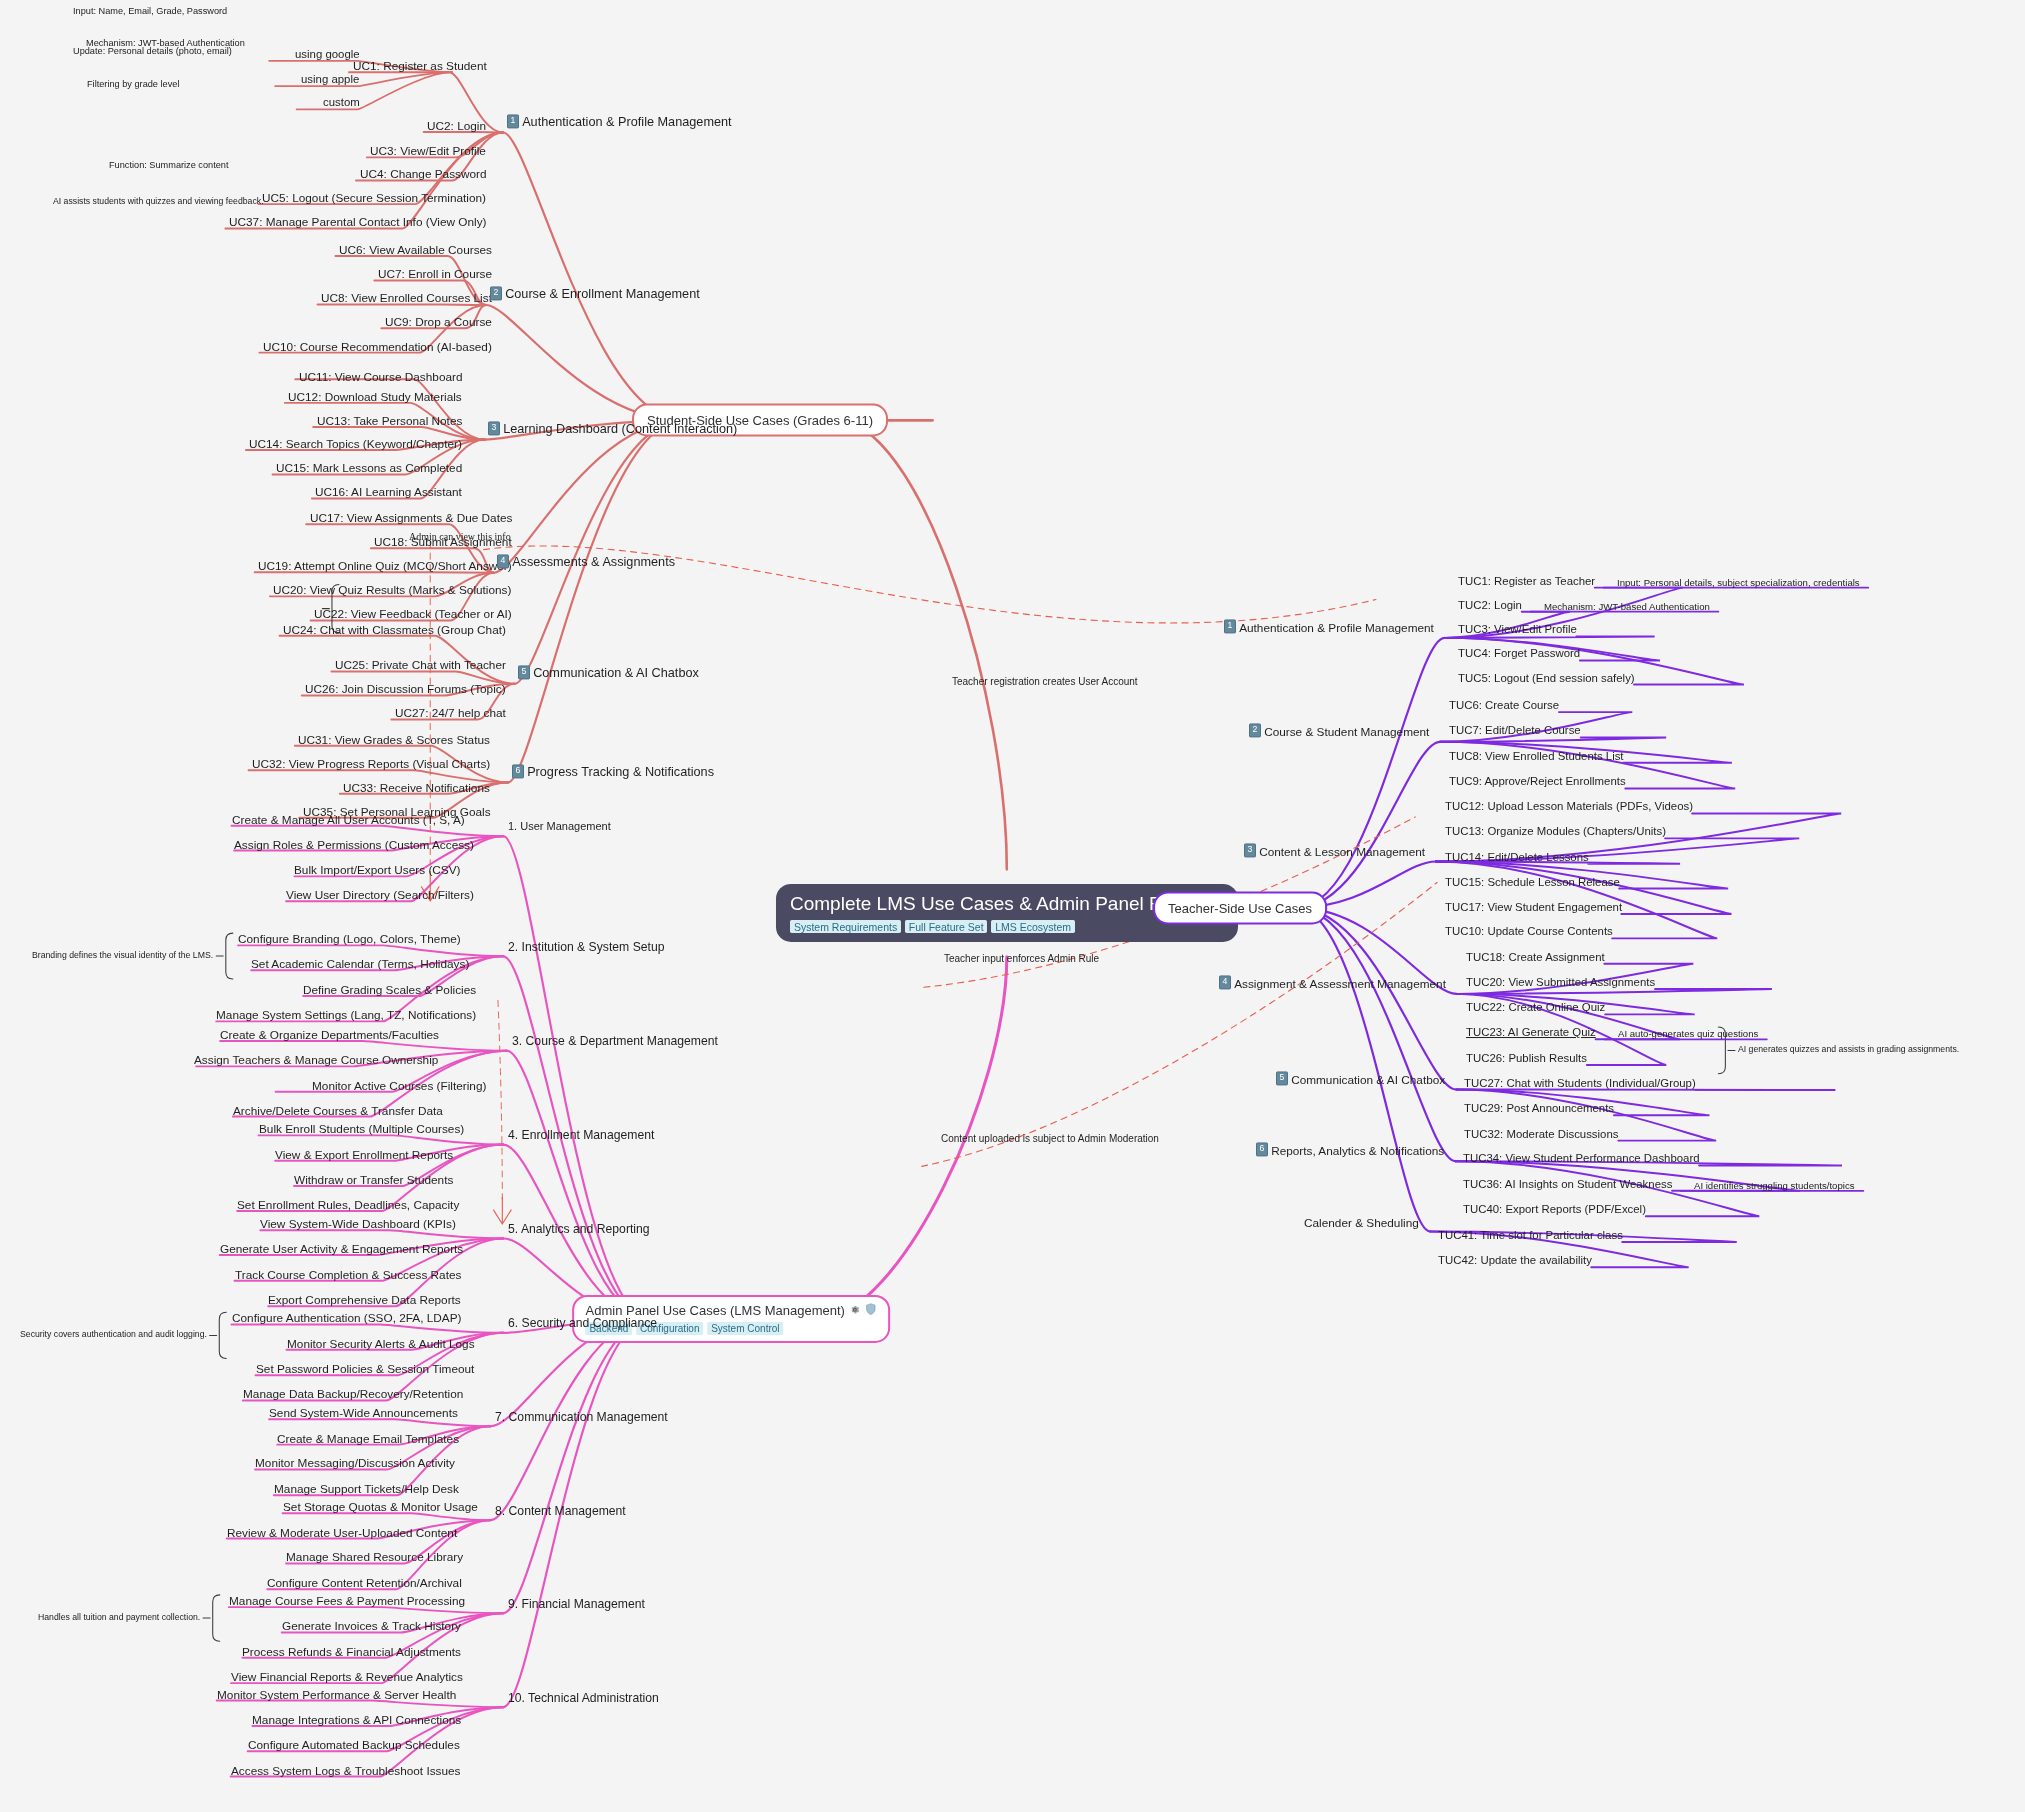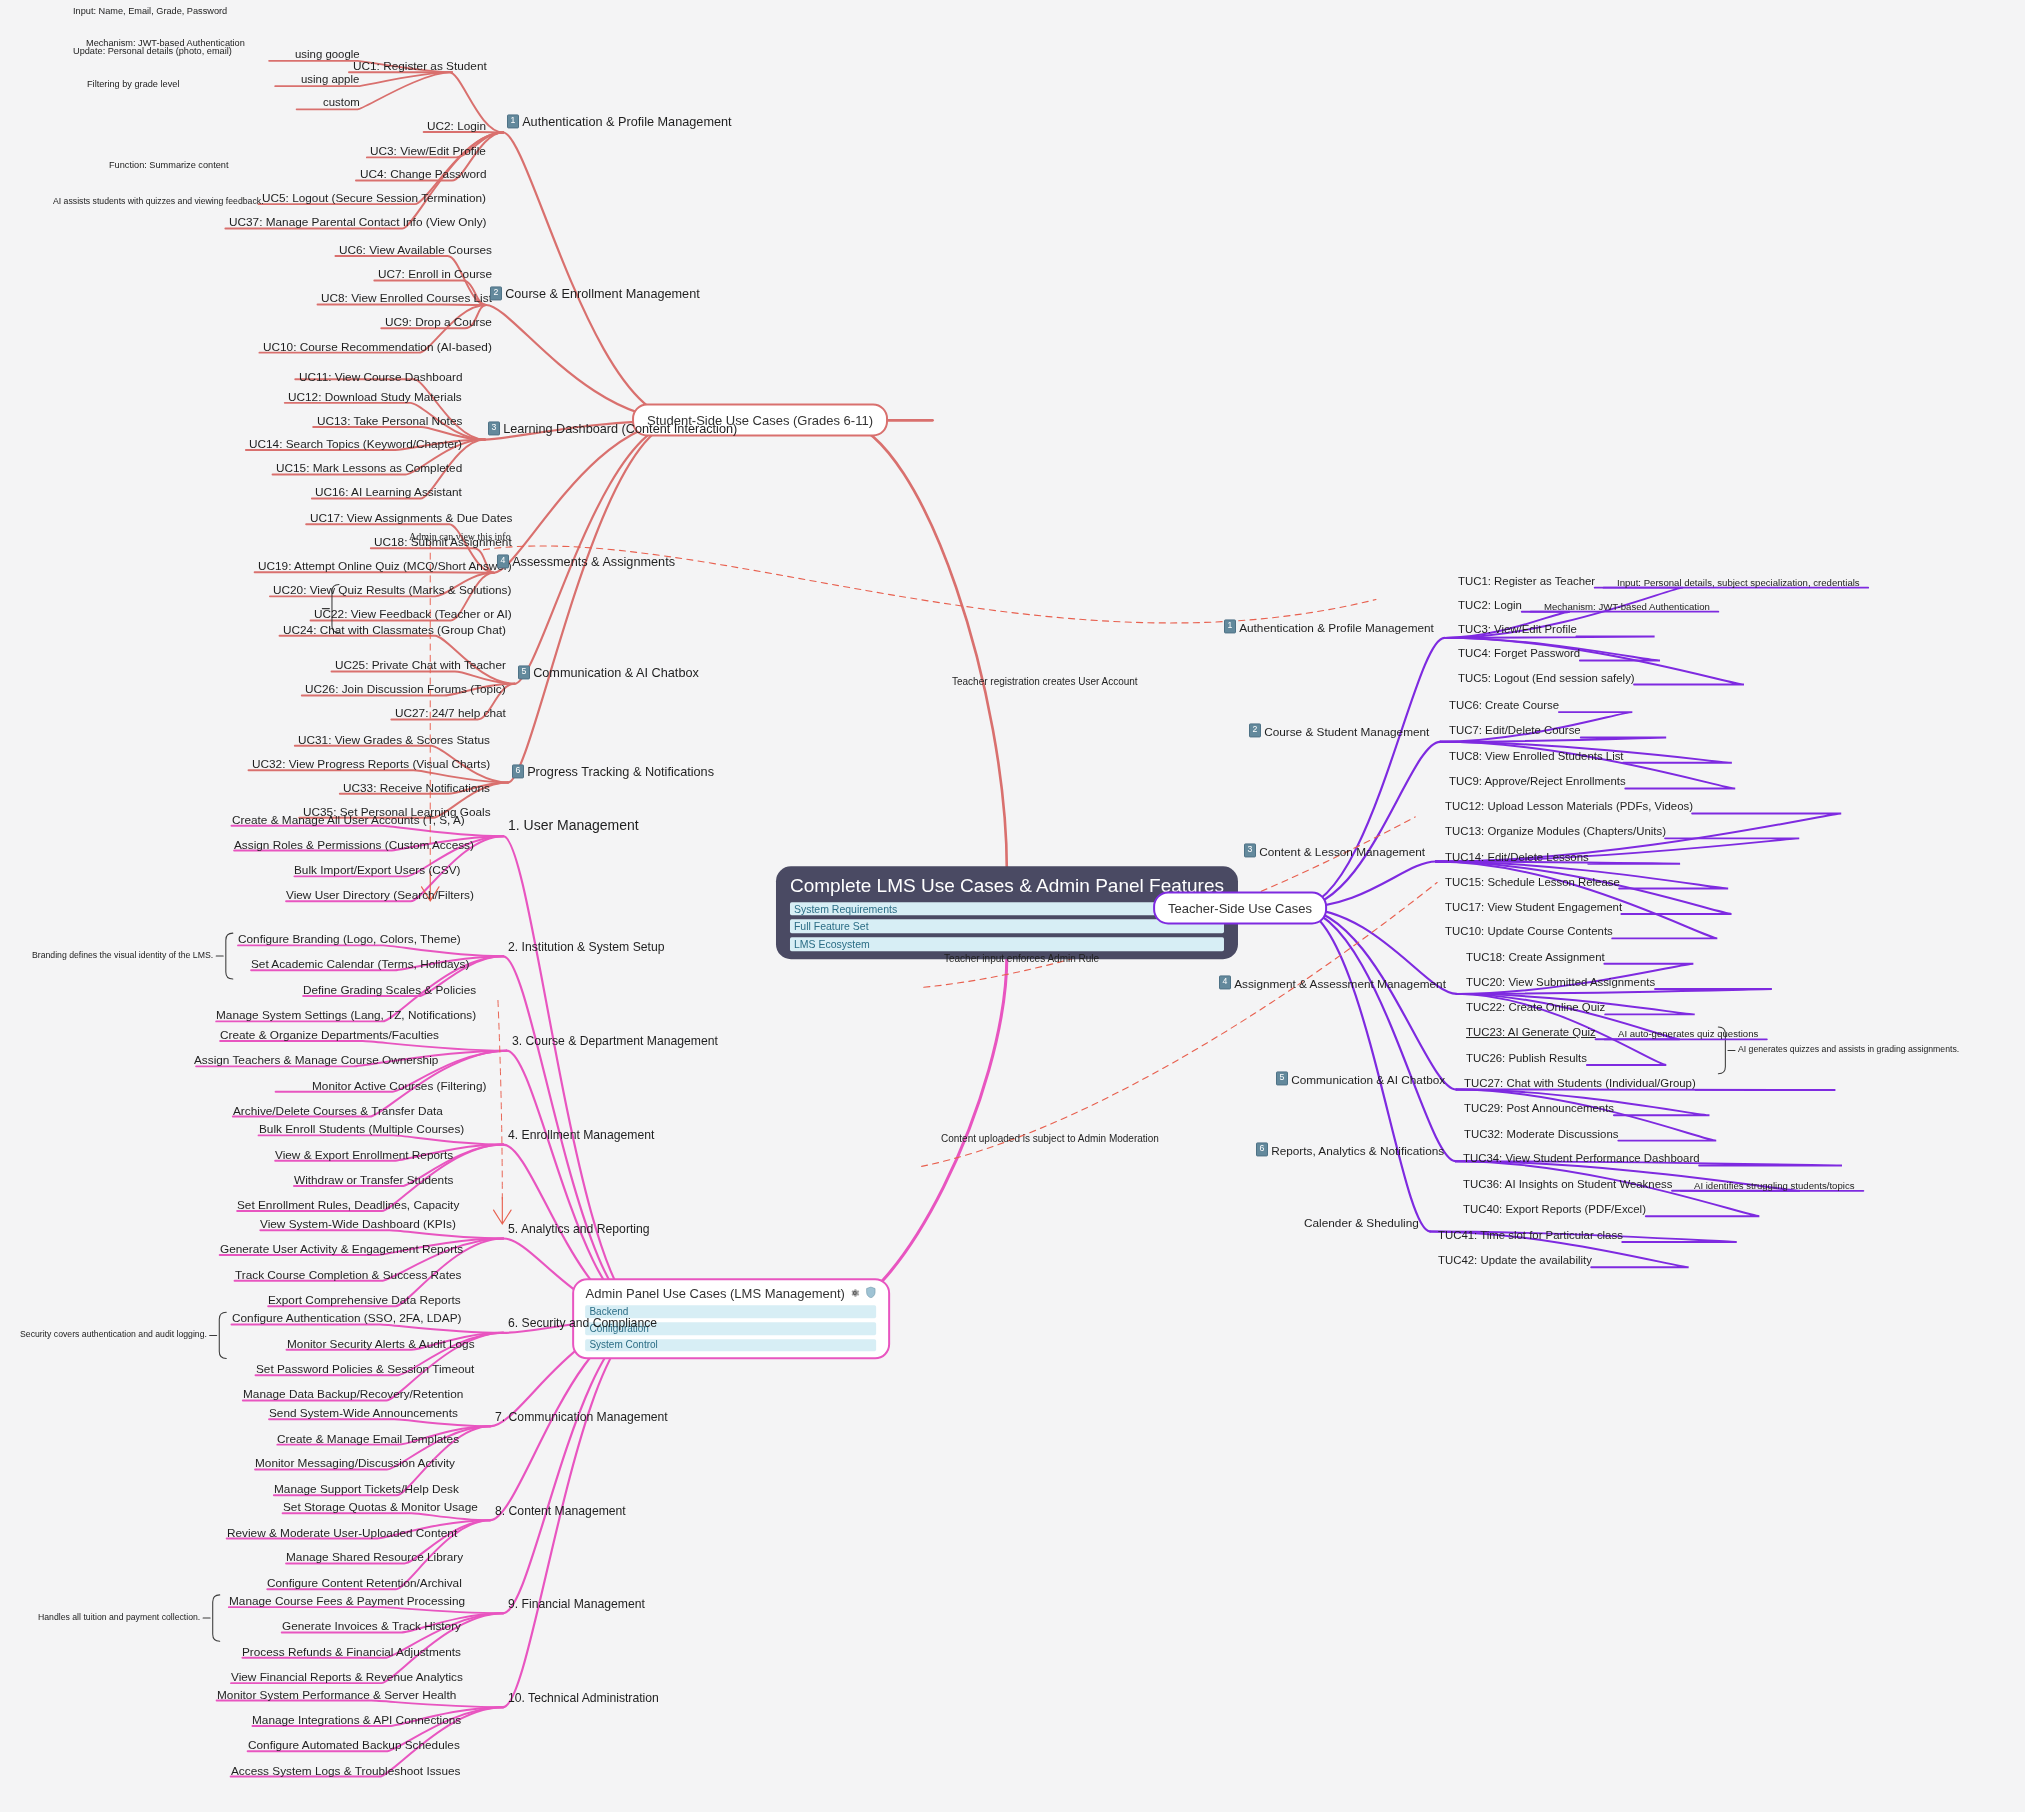--- a/index.html
+++ b/index.html
@@ -15,21 +15,21 @@
   .branch{font-size:12.7px;color:#1f1f1f;transform:translateY(-100%);display:flex;align-items:flex-end;gap:3.1px;}
   .badge{display:inline-block;background:#63899c;color:#fff;font-size:8.7px;line-height:1;
          padding:1.7px 2.6px 2.2px 2.6px;border-radius:1.3px;border:0.4px solid #4e7286;position:relative;top:-1.3px;}
   
   .capsule{position:absolute;background:#fff;border-radius:15px;padding:7px 13px;font-size:13px;
            color:#333;white-space:nowrap;transform:translate(-50%,-50%);}
   .capsule.student{border:2.2px solid #d9706e;}
   .capsule.teacher{border:2.2px solid #7e2ae0;}
   .capsule.admin{border:2.2px solid #e855c0;padding:6.1px 11.4px;}
   .capsule .ttl{font-size:13px;color:#333;display:flex;align-items:center;gap:4.4px;}
-  .tags{margin-top:3.9px;display:flex;gap:3.9px;flex-direction:column;}
+  .tags{margin-top:3.9px;display:flex;gap:3.9px;}
   .tag{background:#d7eef5;color:#2b6d85;font-size:10px;padding:0.9px 3.9px;border-radius:1.7px;}
   
   #root{position:absolute;transform:translate(-50%,-50%);background:#4a4a63;border-radius:15px;
         padding:9.6px 14px 8.7px 14px;}
   #root .rtitle{color:#fff;font-size:19px;line-height:1.1;white-space:nowrap;}
   #root .tags{margin-top:5.2px;}
   #root .tag{background:#d7eef5;color:#2b6d85;font-size:10.5px;padding:0.9px 3.9px;border-radius:1.7px;}
   .xlabel{position:absolute;font-size:10px;color:#1f1f1f;white-space:nowrap;transform:translateY(-50%);}
   .icon{display:inline-block;vertical-align:middle;}
 </style>
@@ -294,21 +294,21 @@
       <div class="node note" style="left: 73px; top: 11.8px; transform: translateY(-50%); font-size: 9.2px;">Input: Name, Email, Grade, Password</div>
       <div class="node note" style="left: 86px; top: 44px; transform: translateY(-50%); font-size: 9.2px;">Mechanism: JWT-based Authentication</div>
       <div class="node note" style="left: 73px; top: 52px; transform: translateY(-50%); font-size: 9.2px;">Update: Personal details (photo, email)</div>
       <div class="node note" style="left: 87px; top: 85px; transform: translateY(-50%); font-size: 9.2px;">Filtering by grade level</div>
       <div class="node note" style="left: 73px; top: 166px; transform: translateY(-50%); font-size: 9.2px; padding-left: 36px;">Function: Summarize content</div>
       <div class="node note" style="left: 53px; top: 202px; font-size: 8.7px;">AI assists students with quizzes and viewing feedback.</div>
       <div class="node leaf l" style="left: 232px; top: 826px;">Create &amp; Manage All User Accounts (T, S, A)</div>
       <div class="node leaf l" style="left: 234px; top: 851px;">Assign Roles &amp; Permissions (Custom Access)</div>
       <div class="node leaf l" style="left: 294px; top: 876px;">Bulk Import/Export Users (CSV)</div>
       <div class="node leaf l" style="left: 286px; top: 901px;">View User Directory (Search/Filters)</div>
-      <div class="node branch" style="left: 508px; top: 833px; font-size: 14px;">1. User Management</div>
+      <div class="node branch" style="left: 508px; top: 833px; font-size: 11px;">1. User Management</div>
       <div class="node leaf l" style="left: 238px; top: 945px;">Configure Branding (Logo, Colors, Theme)</div>
       <div class="node leaf l" style="left: 251px; top: 970px;">Set Academic Calendar (Terms, Holidays)</div>
       <div class="node leaf l" style="left: 303px; top: 996px;">Define Grading Scales &amp; Policies</div>
       <div class="node leaf l" style="left: 216px; top: 1021px;">Manage System Settings (Lang, TZ, Notifications)</div>
       <div class="node branch" style="left: 508px; top: 954px; font-size: 12.2px;">2. Institution &amp; System Setup</div>
       <div class="node note" style="left: 32px; top: 956px; font-size: 8.7px;">Branding defines the visual identity of the LMS.</div>
       <div class="node leaf l" style="left: 220px; top: 1041px;">Create &amp; Organize Departments/Faculties</div>
       <div class="node leaf l" style="left: 194px; top: 1066px;">Assign Teachers &amp; Manage Course Ownership</div>
       <div class="node leaf l" style="left: 276px; top: 1092px; margin-left: 36px;">Monitor Active Courses (Filtering)</div>
       <div class="node leaf l" style="left: 233px; top: 1117px;">Archive/Delete Courses &amp; Transfer Data</div>

